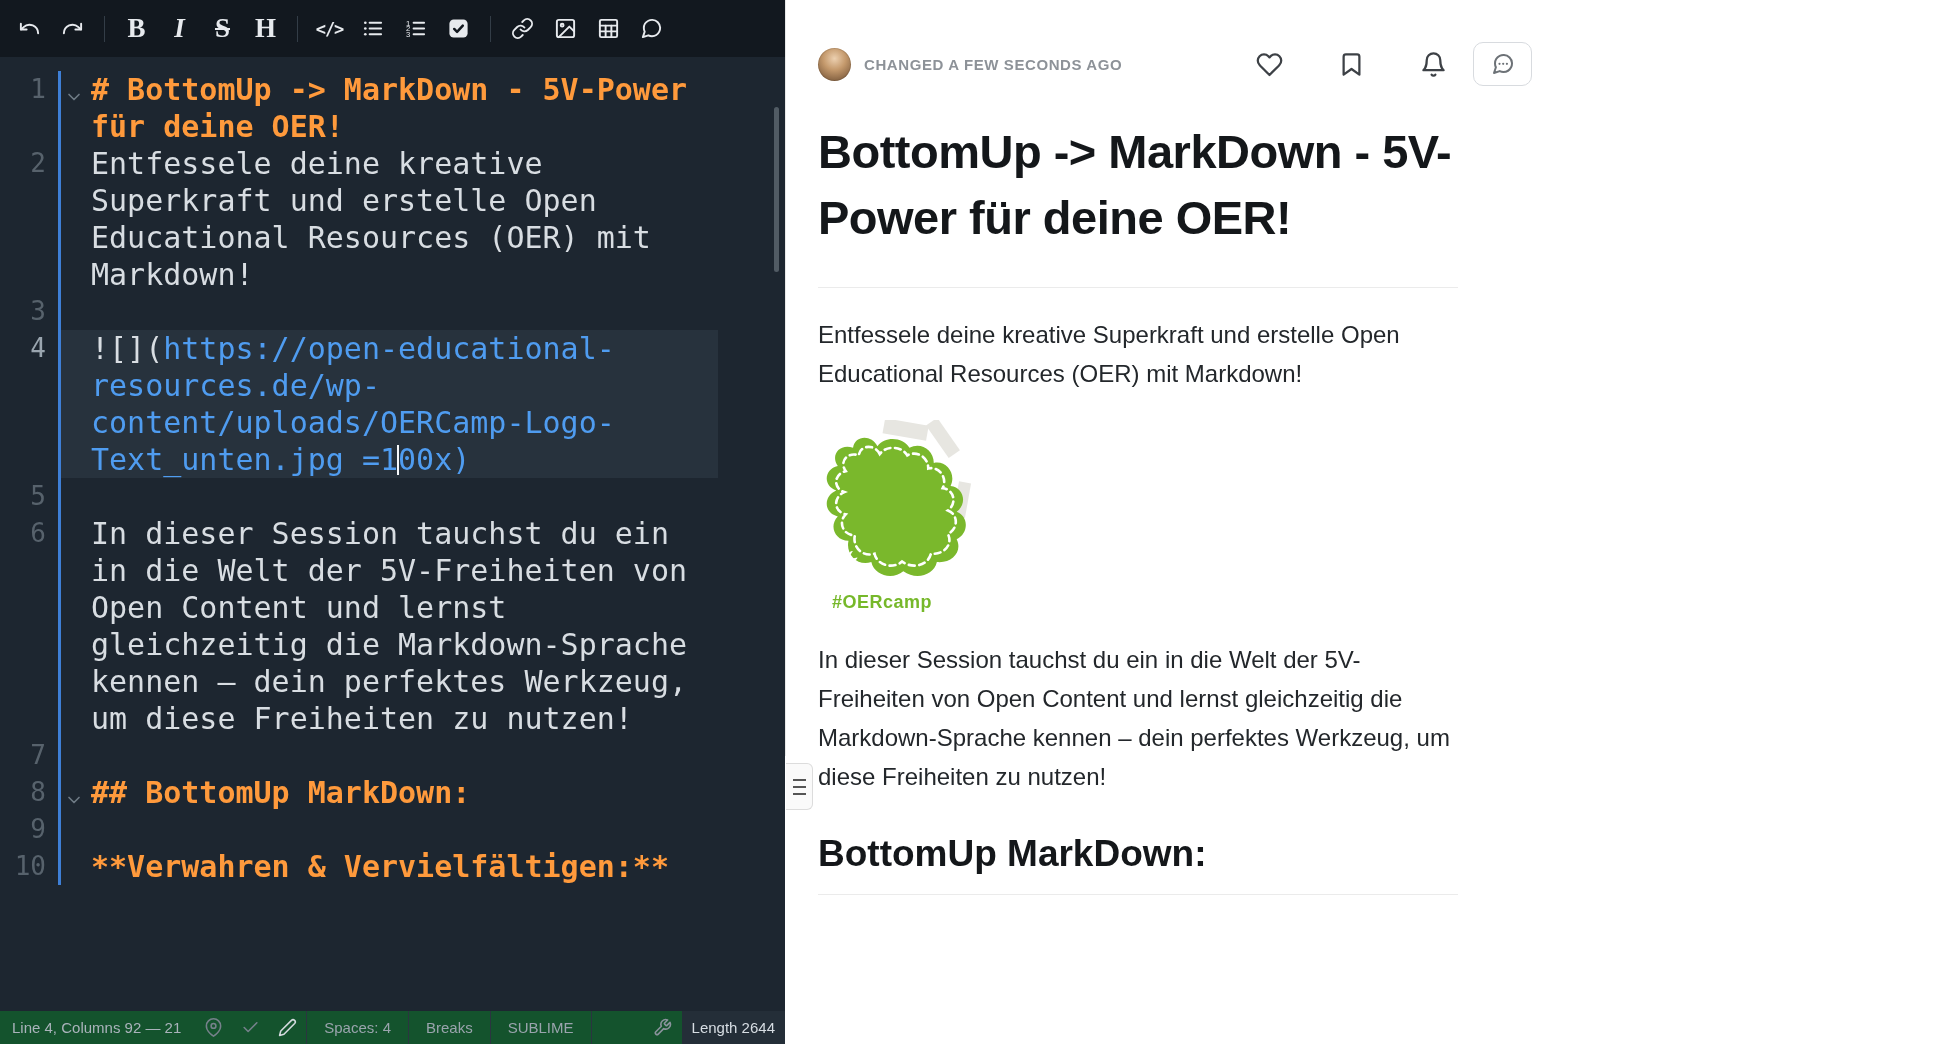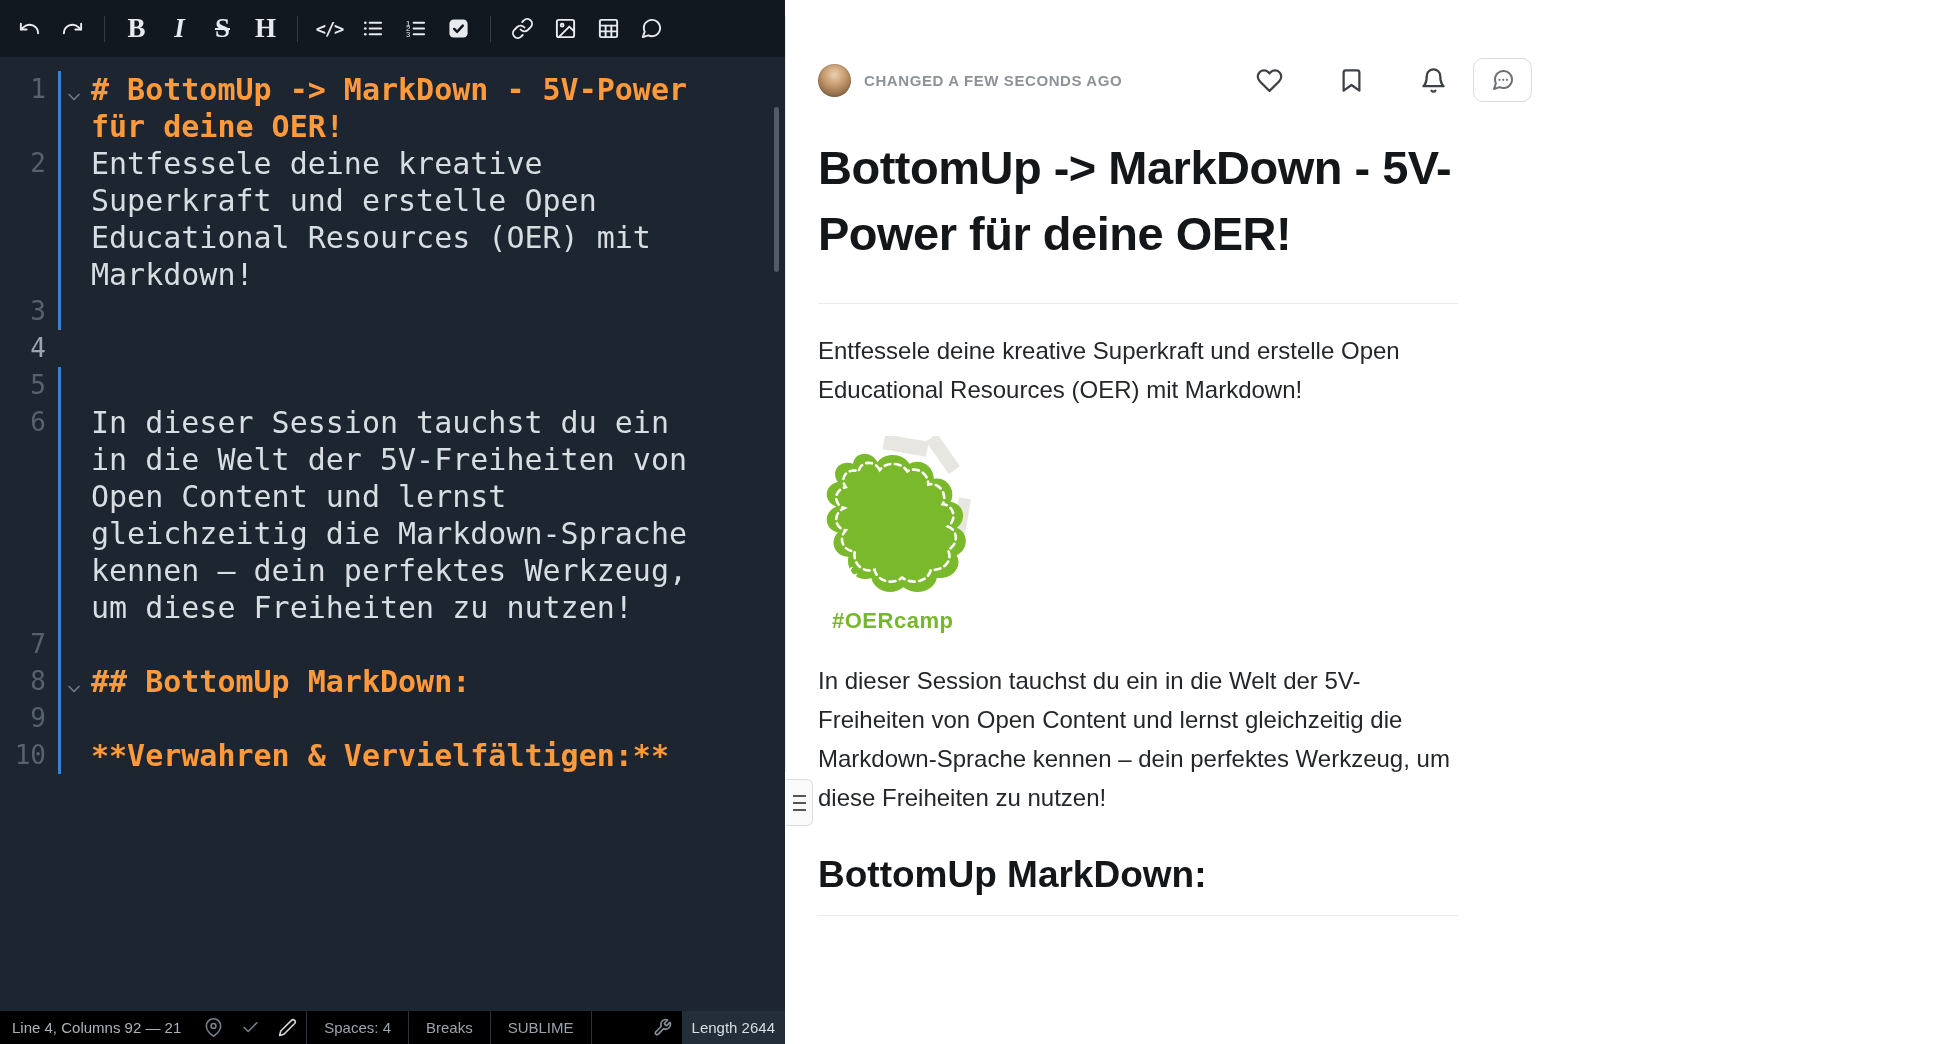--- a/index.html
+++ b/index.html
@@ -55,41 +55,40 @@
   .seg-heading, .seg-bold { color:#ff9a3c; font-weight:bold; }
   .seg-link { color:#4f9cf0; }
   .seg-plain { color:#d8dde2; }
   .caret { display:inline-block; width:2px; height:30px; background:#f6f8fa; vertical-align:-5px; margin:0 -1px; }
   .editor-scrollbar {
     position:absolute; right:6px; top:50px; width:5px; height:165px;
     background:#515b64; border-radius:3px;
   }
 
   .status-bar {
-    flex:0 0 33px; height:33px; background:#000000;
+    flex:0 0 33px; height:33px; background:#14532d;
     display:flex; align-items:center; font-size:15px; color:#9aa4ad;
     padding-left:12px;
   }
   .sb-pos { margin-right:14px; color:#aab3bb; white-space:nowrap; }
   .sb-iconrow { display:flex; align-items:center; }
   .sb-icon { width:19px; height:19px; margin:0 9px; color:#76818b; display:inline-flex; }
   .sb-icon svg { width:19px; height:19px; }
   .sb-icon.bright { color:#d4dade; }
   .sb-item { padding:12px 17px; border-left:1px solid #2b3540; height:33px; display:flex; align-items:center; white-space:nowrap; cursor:pointer; }
   .sb-last { border-right:1px solid #2b3540; }
   .sb-wrench { margin-left:auto; margin-right:10px; width:19px; height:19px; color:#8a939c; display:inline-flex; cursor:pointer; }
   .sb-wrench svg { width:19px; height:19px; }
   .sb-length { height:33px; display:flex; align-items:center; padding:0 10px; background:#242e38; color:#d7dde3; white-space:nowrap; }
 
   
   .preview-pane {
     flex:1 1 auto; height:756px; background:#fff;
     border-left:1px solid #e8e8e8; position:relative;
     padding:42px 0 0 32px;
-    margin-top:16px;
   }
   .drag-handle {
     position:absolute; left:0; top:763px; width:27px; height:47px;
     background:#fafafa; border:1px solid #dcdcdc; border-left:none;
     border-radius:0 6px 6px 0;
     display:flex; flex-direction:column; align-items:center; justify-content:center;
     cursor:col-resize;
   }
   .drag-handle i { display:block; width:13px; height:2px; background:#555; margin:2.5px 0; }
 
@@ -113,21 +112,21 @@
 
   .prose { width:640px; }
   .prose h1 {
     font-size:47px; line-height:1.4; font-weight:700; color:#14171a;
     letter-spacing:-0.5px; margin:33px 0 0 0; padding-bottom:36px;
     border-bottom:1px solid #ebebeb;
   }
   .prose p { font-size:24px; line-height:39px; color:#23272b; margin:27px 0; }
   .logo-block { margin:26px 0 4px 0; width:175px; }
   .logo-caption {
-    font-size:22px; font-weight:800; color:#76b82a; letter-spacing:0.5px;
+    font-size:18px; font-weight:800; color:#76b82a; letter-spacing:0.5px;
     margin-top:-8px; padding-left:14px;
   }
   .prose h2 {
     font-size:37px; line-height:1.3; font-weight:700; color:#14171a;
     margin:34px 0 0 0; padding-bottom:16px; border-bottom:1px solid #ebebeb;
   }
 </style>
 </head>
 <body>
 
@@ -232,20 +231,24 @@
           <div class="eline changed">
             <div class="gutter">2</div>
             <div class="lcontent"><span class="seg-plain">Entfessele deine kreative Superkraft und erstelle Open Educational Resources (OER) mit Markdown!</span></div>
           </div>
           <div class="eline changed">
             <div class="gutter">3</div>
             <div class="lcontent"></div>
           </div>
           <div class="eline changed active">
             <div class="gutter">4</div>
+            <div class="lcontent"><span class="seg-plain">![](</span><span class="seg-link">https://open-educational-
+resources.de/wp-
+content/uploads/OERCamp-Logo-
+Text_unten.jpg =1</span><span class="caret"></span><span class="seg-link">00x)</span></div>
           </div>
           <div class="eline changed">
             <div class="gutter">5</div>
             <div class="lcontent"></div>
           </div>
           <div class="eline changed">
             <div class="gutter">6</div>
             <div class="lcontent"><span class="seg-plain">In dieser Session tauchst du ein in die Welt der 5V-Freiheiten von Open Content und lernst gleichzeitig die Markdown-Sprache kennen – dein perfektes Werkzeug, um diese Freiheiten zu nutzen!</span></div>
           </div>
           <div class="eline changed">

